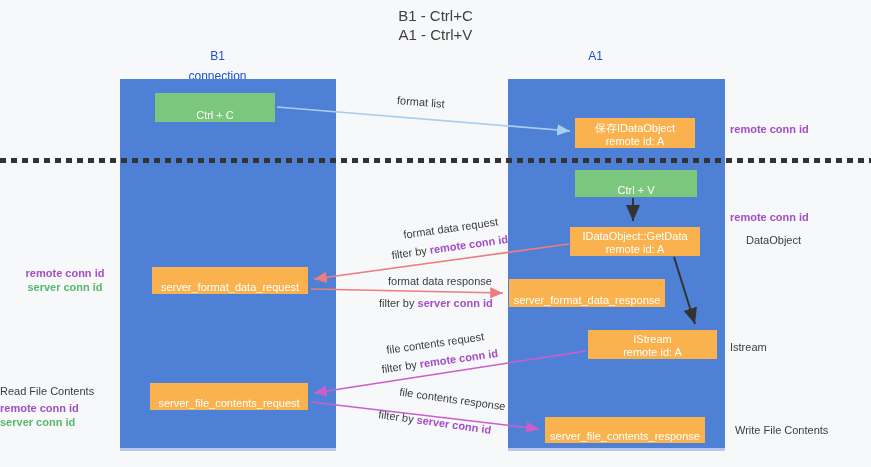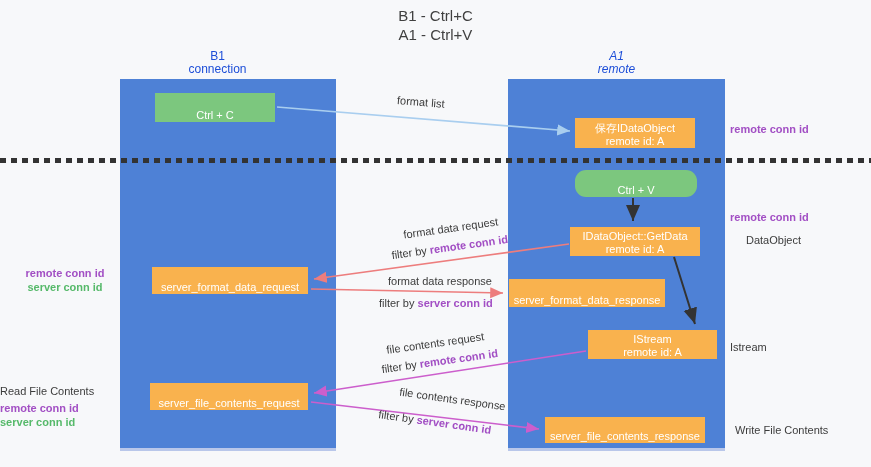--- a/index.html
+++ b/index.html
@@ -3,21 +3,21 @@
 <meta charset="utf-8">
 <style>
   html,body{margin:0;padding:0;}
   body{font-family:"Liberation Sans","DejaVu Sans",sans-serif;background:#f7f8fa;}
   #canvas{position:relative;width:871px;height:467px;background:#f7f8fa;overflow:hidden;}
 
   .title-block{position:absolute;left:0;top:6px;width:871px;text-align:center;
     font-size:15px;line-height:19px;color:#404040;}
 
   .lane-header{position:absolute;text-align:center;font-size:12px;line-height:12px;color:#1d4ed8;}
-  .lane-header .sub{margin-top:1px;}
+  .lane-header .sub{margin-top:8px;}
 
   .lane{position:absolute;top:79px;height:372px;background:#4e81d6;border-bottom:3px solid #b9c7ea;box-sizing:border-box;}
   #lane-left{left:120px;width:216px;}
   #lane-right{left:508px;width:217px;}
 
   .dashline{position:absolute;left:0;top:158px;width:871px;height:5px;
     background:repeating-linear-gradient(90deg,#333 0 6px,transparent 6px 11px);}
 
   .node{position:absolute;display:flex;flex-direction:column;align-items:center;justify-content:flex-end;
     color:#fff;font-size:11px;line-height:13px;text-align:center;box-sizing:border-box;z-index:3;}
@@ -45,40 +45,39 @@
 
   <div class="title-block">
     <div>B1 - Ctrl+C</div>
     <div>A1 - Ctrl+V</div>
   </div>
 
   <div class="lane-header" style="left:120px;top:50px;width:195px;">
     <div>B1</div>
     <div class="sub">connection</div>
   </div>
-  <div class="lane-header" style="left:508px;top:50px;width:217px;font-style:italic;">
+  <div class="lane-header" style="left:487px;top:50px;width:217px;">
     <div>A1</div>
-    <div class="sub">remote</div>
   </div>
 
   <div id="lane-left" class="lane"></div>
   <div id="lane-right" class="lane"></div>
 
   <div class="dashline"></div>
 
   <div class="node green" style="left:155px;top:93px;width:120px;height:29px;">
     <div>Ctrl + C</div>
   </div>
 
   <div class="node orange" style="left:575px;top:118px;width:120px;height:30px;">
     <div>保存IDataObject</div>
     <div>remote id: A</div>
   </div>
 
-  <div class="node green" style="left:575px;top:170px;width:122px;height:27px;border-radius:11px;">
+  <div class="node green" style="left:575px;top:170px;width:122px;height:27px;">
     <div>Ctrl + V</div>
   </div>
 
   <div class="node orange" style="left:570px;top:227px;width:130px;height:29px;">
     <div>IDataObject::GetData</div>
     <div>remote id: A</div>
   </div>
 
   <div class="node orange" style="left:509px;top:279px;width:156px;height:28px;">
     <div>server_format_data_response</div>

